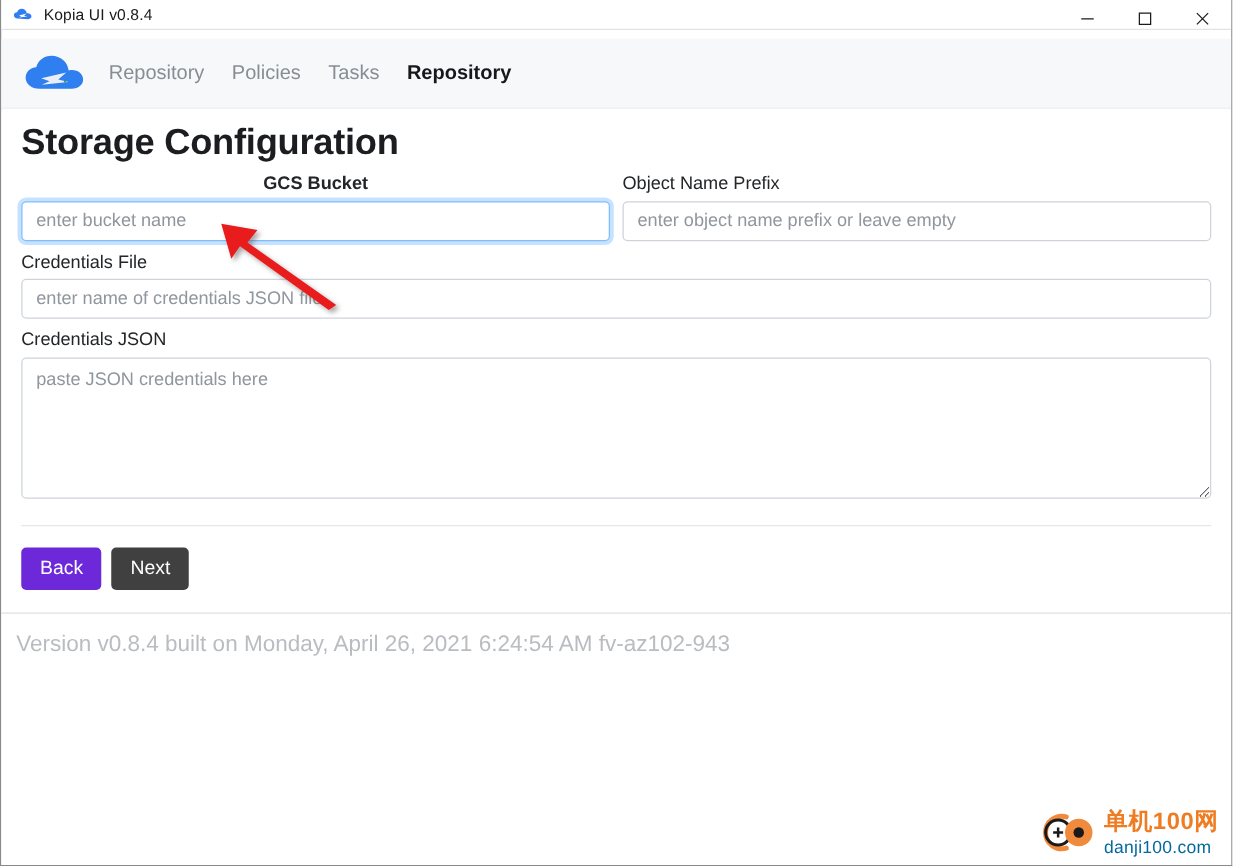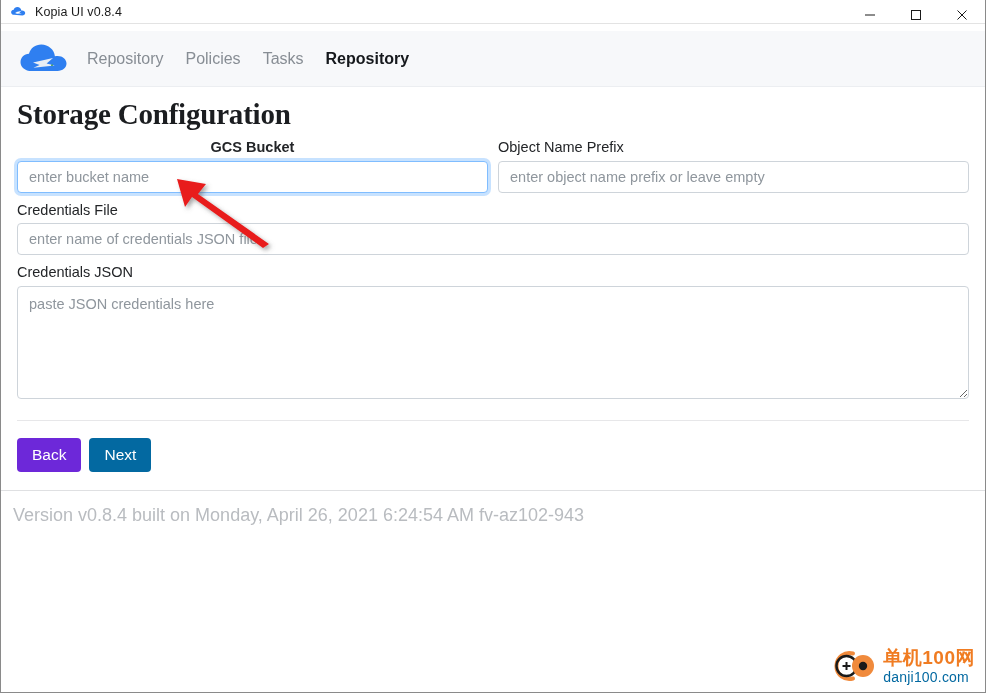--- a/index.html
+++ b/index.html
@@ -113,21 +113,20 @@
     background: #ffffff;
   }
   .page-title {
     margin: 0;
     padding: 10px 0 0 16px;
     font-size: 29px;
     font-weight: bold;
     color: #1b1d20;
     letter-spacing: -0.2px;
     line-height: 1.12;
-    font-family: Liberation Serif, serif;
   }
 
   .form-area {
     padding: 0 16px;
   }
   .row {
     display: flex;
     gap: 10px;
     margin-top: 9px;
   }
@@ -195,21 +194,21 @@
     font-family: "Liberation Sans", sans-serif;
     font-size: 15.5px;
     line-height: 1;
     padding: 9px 15px 10px 15px;
     border: none;
     border-radius: 4px;
     color: #ffffff;
     cursor: default;
   }
   .btn-secondary { background: #6d28d9; }
-  .btn-primary { background: #0369a1; }
+  .btn-primary { background: #404040; }
 
   .footer-divider {
     position: absolute;
     left: 0; right: 0;
     top: 402px;
     height: 1px;
     background: #dfe0e2;
   }
   .version-text {
     position: absolute;

